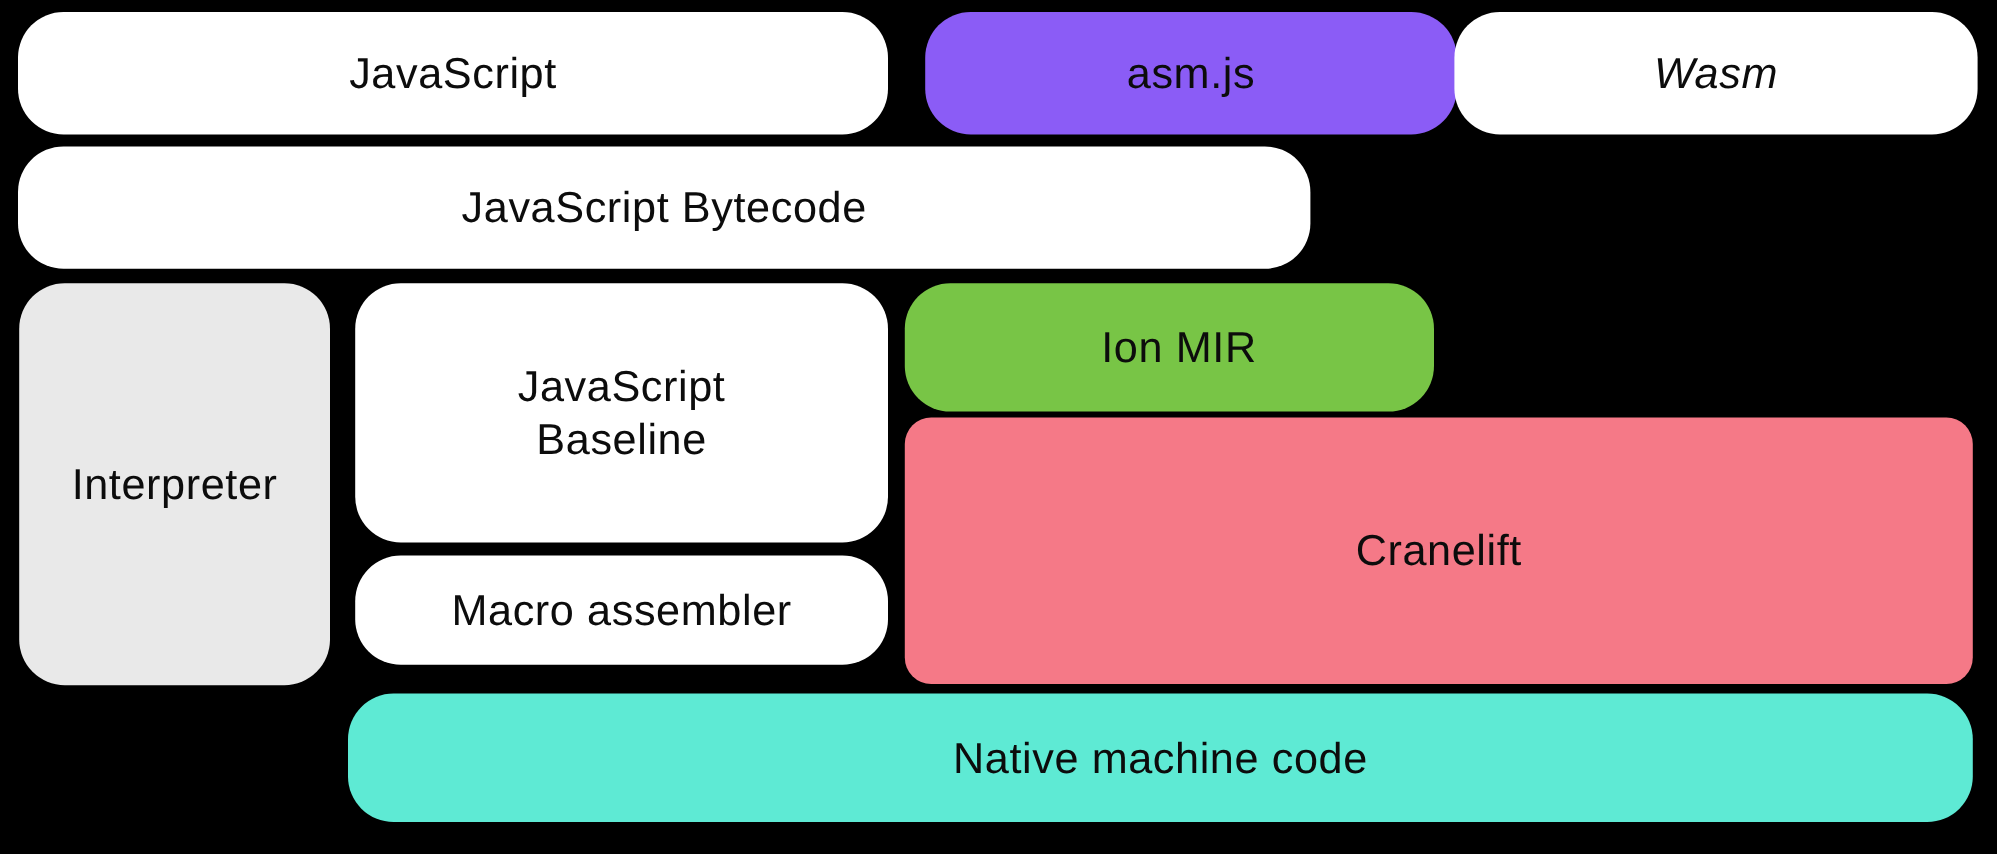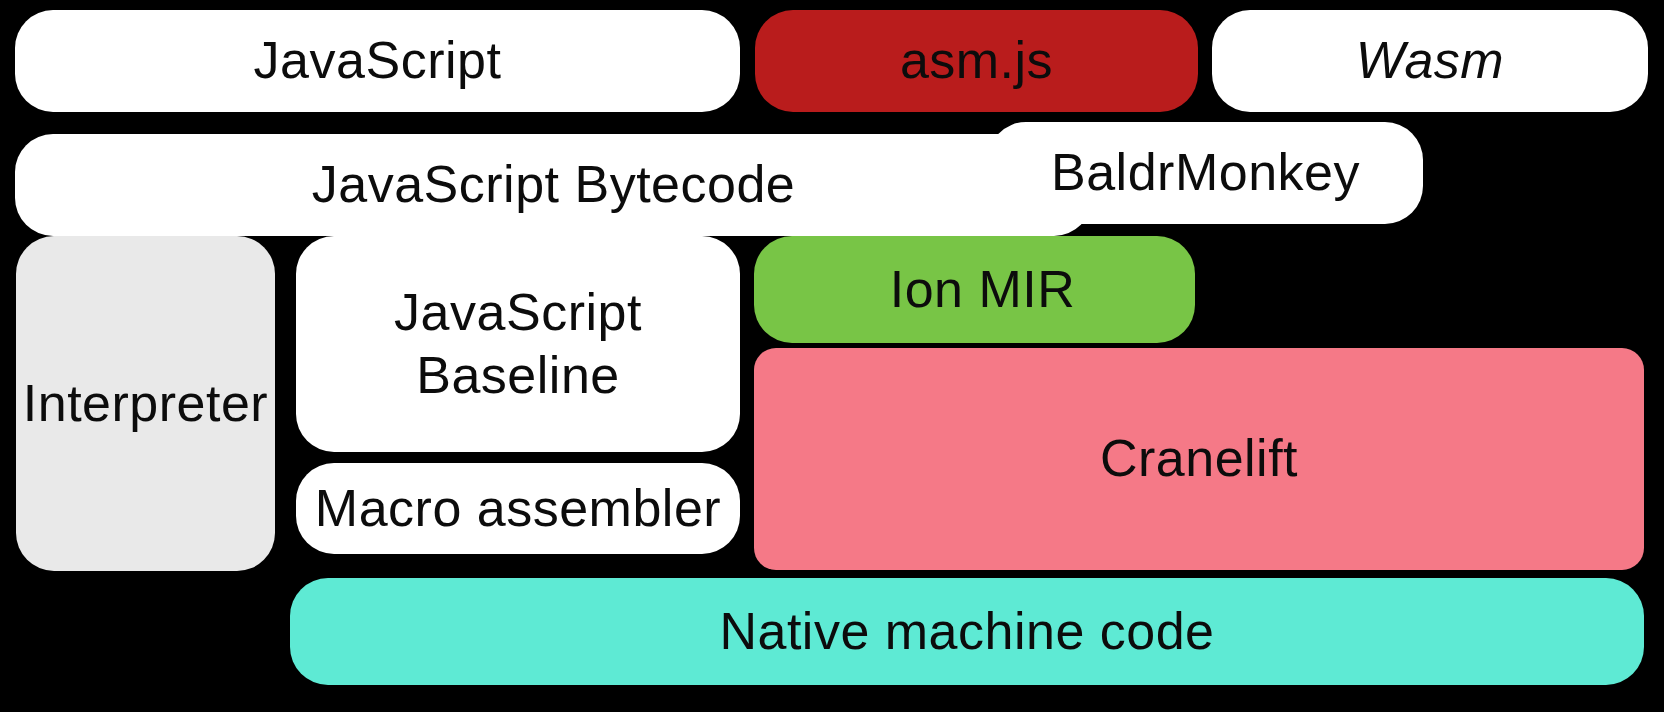--- a/index.html
+++ b/index.html
@@ -17,66 +17,63 @@
   }
   .node {
     position: absolute;
     border-radius: 38px;
     display: flex;
     align-items: center;
     justify-content: center;
     box-sizing: border-box;
   }
   .node .label {
-    font-size: 52px;
+    font-size: 36px;
     line-height: 1.22;
     color: #0c0c0c;
     text-align: center;
     letter-spacing: 0.5px;
     white-space: pre-line;
   }
   .label.narrow { max-width: 250px; }
 
   
   .pos-javascript          { left: 15px;   top: 10px;  width: 725px;  height: 102px; }
   .pos-asmjs               { left: 755px;  top: 10px;  width: 443px;  height: 102px; }
   .pos-wasm                { left: 1212px; top: 10px;  width: 436px;  height: 102px; }
-  .pos-javascript-bytecode { left: 15px;   top: 134px; width: 1077px;  height: 102px; }
+  .pos-javascript-bytecode { left: 15px;   top: 122px; width: 1077px;  height: 102px; }
   .pos-baldrmonkey         { left: 988px;  top: 122px; width: 435px;  height: 102px; }
   .pos-interpreter         { left: 16px;   top: 236px; width: 259px;  height: 335px; }
   .pos-javascript-baseline { left: 296px;  top: 236px; width: 444px;  height: 216px; }
   .pos-ion-mir             { left: 754px;  top: 236px; width: 441px;  height: 107px; padding-left: 16px; }
   .pos-macro-assembler     { left: 296px;  top: 463px; width: 444px;  height: 91px; }
   .pos-cranelift           { left: 754px;  top: 348px; width: 890px;  height: 222px; border-radius: 22px; }
   .pos-native-machine-code { left: 290px;  top: 578px; width: 1354px; height: 107px; }
 </style>
 </head>
 <body>
 
 <div class="canvas" style="background-color: rgb(0, 0, 0);">
 
   <div class="node pos-javascript" style="background-color: rgb(255, 255, 255);">
     <span class="label">JavaScript</span>
   </div>
 
-  <div class="node pos-asmjs" style="background-color: #b91c1c;">
+  <div class="node pos-asmjs" style="background-color: #8b5cf6; margin-left: 16px;">
     <span class="label">asm.js</span>
   </div>
 
   <div class="node pos-wasm" style="background-color: rgb(255, 255, 255); font-style: italic;">
     <span class="label">Wasm</span>
   </div>
 
   <div class="node pos-javascript-bytecode" style="background-color: rgb(255, 255, 255);">
     <span class="label">JavaScript Bytecode</span>
   </div>
 
-  <div class="node pos-baldrmonkey" style="background-color: rgb(255, 255, 255);">
-    <span class="label">BaldrMonkey</span>
-  </div>
 
   <div class="node pos-interpreter" style="background-color: rgb(233, 233, 233); align-items: center;">
     <span class="label">Interpreter</span>
   </div>
 
   <div class="node pos-javascript-baseline" style="background-color: rgb(255, 255, 255);">
     <span class="label narrow">JavaScript Baseline</span>
   </div>
 
   <div class="node pos-ion-mir" style="background-color: rgb(120, 197, 70);">

